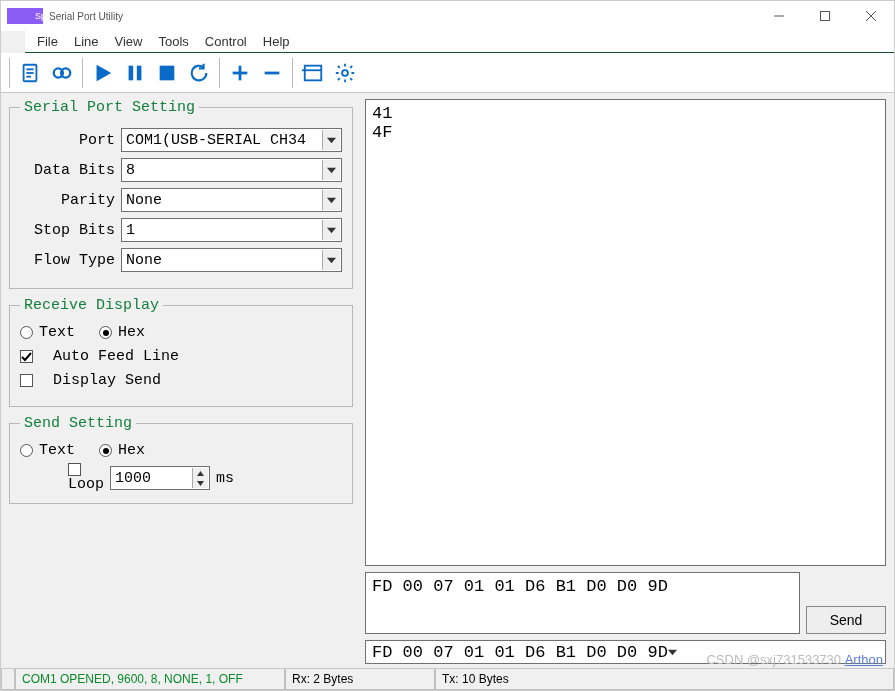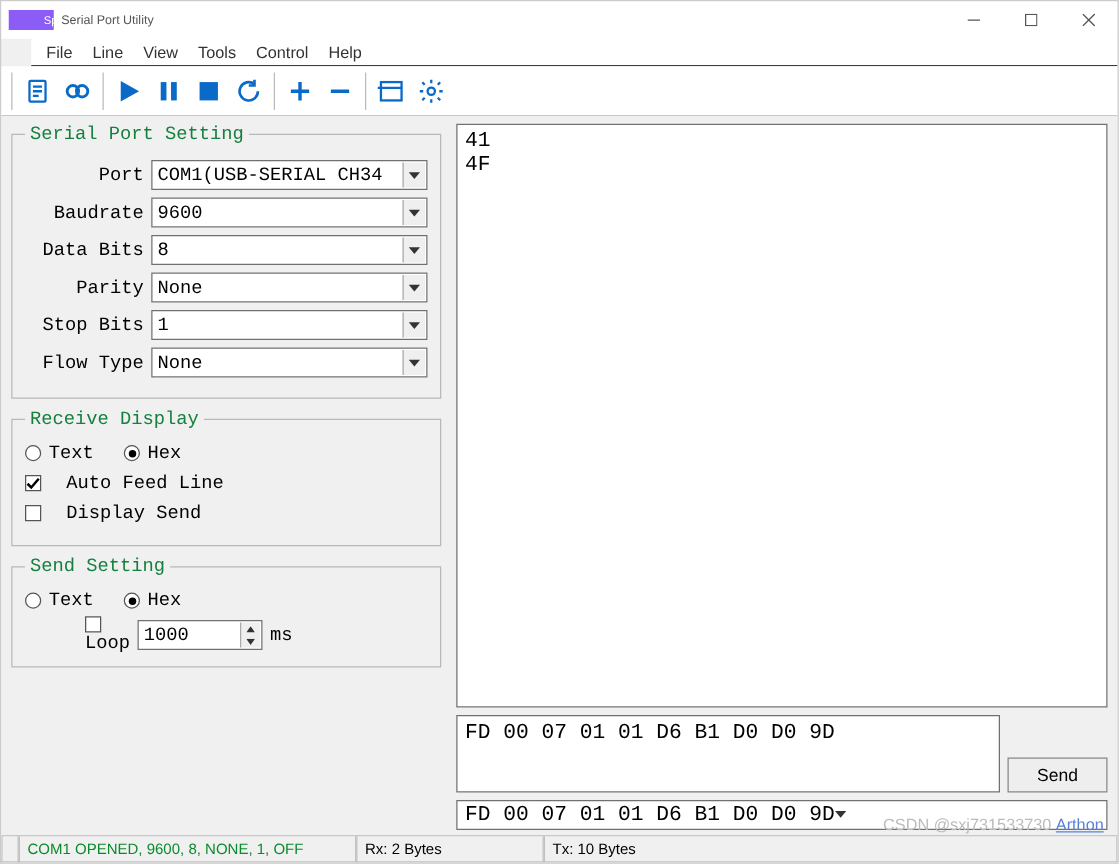--- a/index.html
+++ b/index.html
@@ -321,31 +321,20 @@
         <div class="dropdown">
           <span>COM1(USB-SERIAL CH34</span>
           <div class="dd-arrow">
               <svg viewBox="0 0 10 10">
                 <polygon points="0,2 10,2 5,8"></polygon>
               </svg>
             </div>
         </div>
       </div>
 
-      <div class="row">
-        <label class="lab">Baudrate</label>
-        <div class="dropdown">
-          <span>9600</span>
-          <div class="dd-arrow">
-              <svg viewBox="0 0 10 10">
-                <polygon points="0,2 10,2 5,8"></polygon>
-              </svg>
-            </div>
-        </div>
-      </div>
 
       <div class="row">
         <label class="lab">Data Bits</label>
         <div class="dropdown">
           <span>8</span>
           <div class="dd-arrow">
               <svg viewBox="0 0 10 10">
                 <polygon points="0,2 10,2 5,8"></polygon>
               </svg>
             </div>

